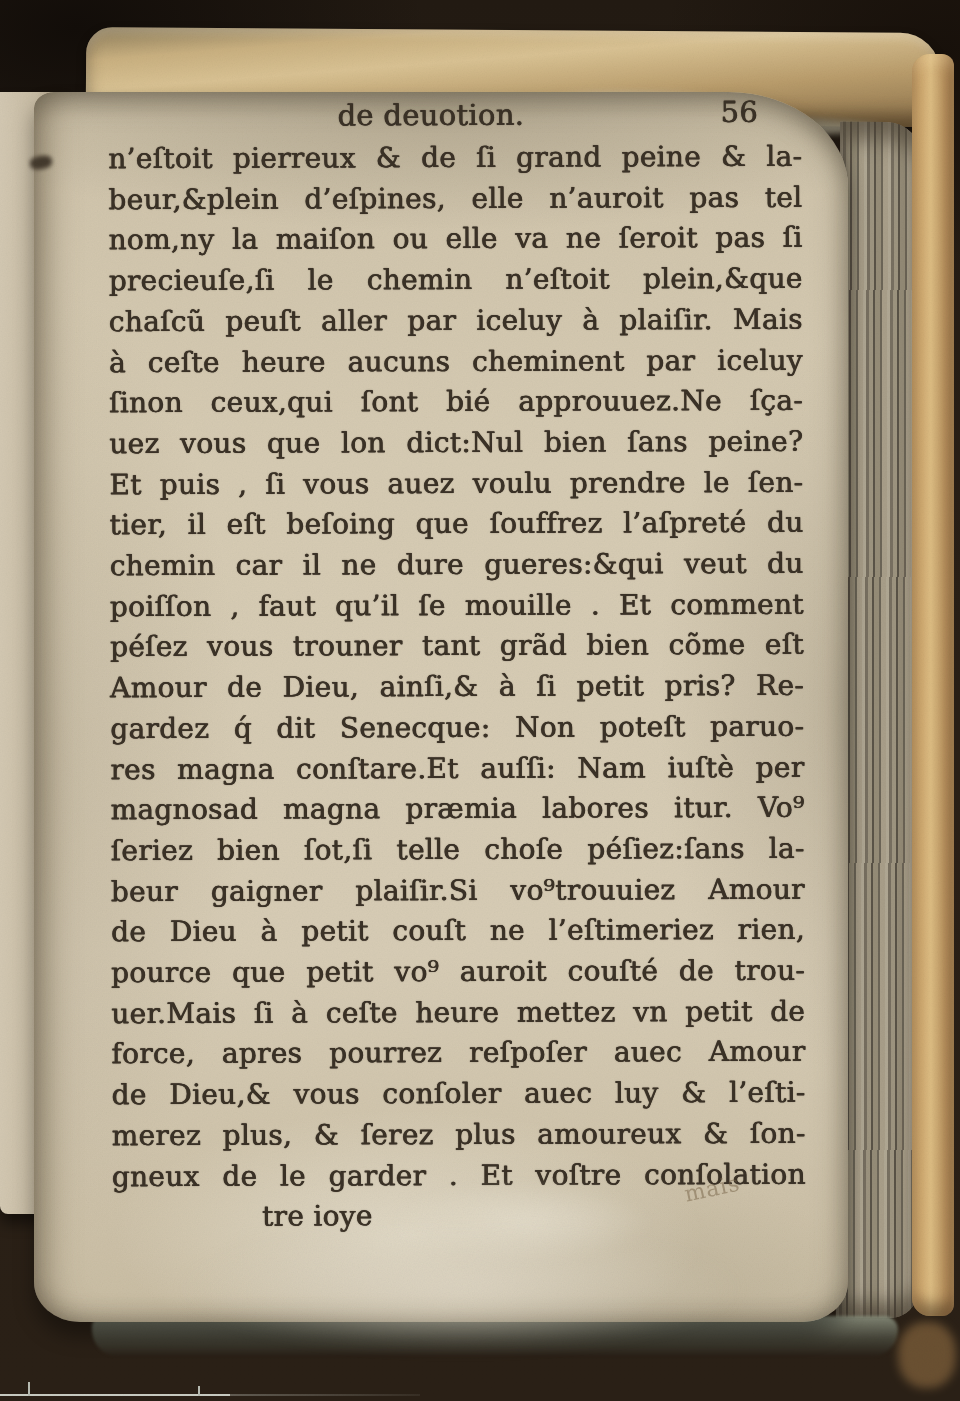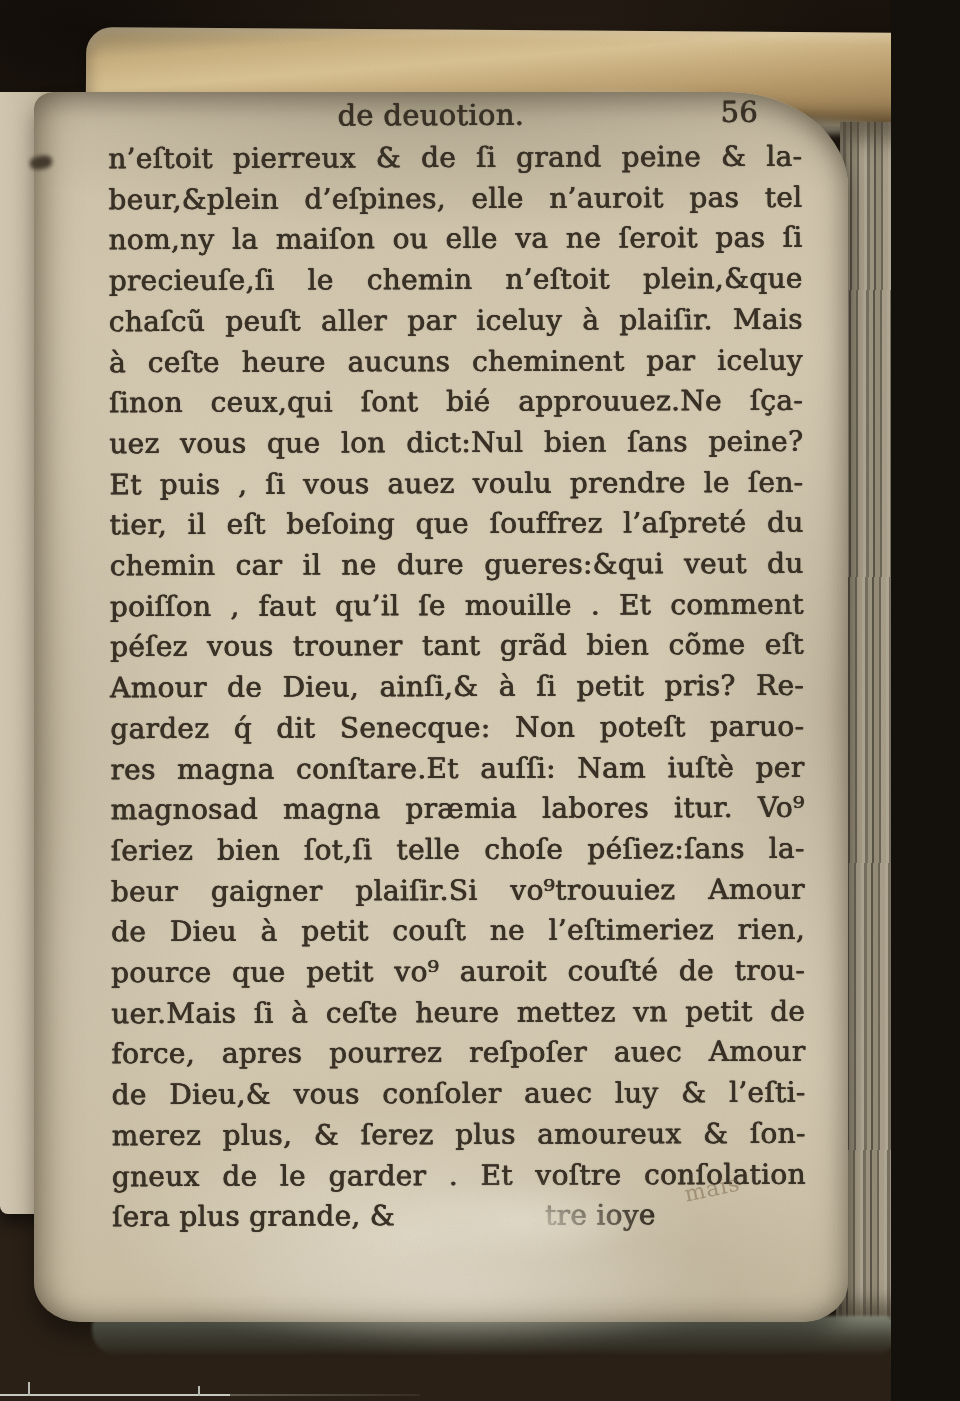--- a/index.html
+++ b/index.html
@@ -1,16 +1,16 @@
 <!DOCTYPE html>
 <html><head>
 <meta charset="utf-8">
 <style>
   html,body{margin:0;padding:0;background:#14100c;}
-  .frame{position:relative;width:891px;height:1401px;overflow:hidden;
+  .frame{position:relative;width:960px;height:1401px;overflow:hidden;
     background:
       radial-gradient(ellipse 500px 300px at 8% 2%, #120d09, rgba(18,13,9,0) 70%),
       radial-gradient(ellipse 400px 300px at 98% 4%, #17100a, rgba(23,16,10,0) 70%),
       linear-gradient(180deg,#221a12 0%, #2b211840 40%, #2a2016 100%),
       #281e15;
     font-family:"DejaVu Serif","Liberation Serif",serif;}
   .abs{position:absolute;}
 
   
   .top-edge{left:86px;top:30px;width:854px;height:94px;border-radius:26px 40px 10px 12px;
@@ -134,21 +134,20 @@
         <div class="line">beur gaigner plaiſir.Si vo⁹trouuiez Amour</div>
         <div class="line">de Dieu à petit couſt ne l’eſtimeriez rien,</div>
         <div class="line">pource que petit vo⁹ auroit couſté de trou-</div>
         <div class="line">uer.Mais ſi à ceſte heure mettez vn petit de</div>
         <div class="line">force, apres pourrez reſpoſer auec Amour</div>
         <div class="line">de Dieu,&amp; vous conſoler auec luy &amp; l’eſti-</div>
         <div class="line">merez plus, &amp; ſerez plus amoureux &amp; ſon-</div>
         <div class="line">gneux de le garder .  Et voſtre conſolation</div>
       </div>
     <div class="line-last">
-      <span>ſera plus grande, &amp;</span>
       <span class="gap"></span>
       <span>tre ioye</span>
     </div>
   </div>
 
   <div class="abs catchword">mais</div>
   <div class="abs smudge-1"></div>
   <div class="abs smudge-2"></div>
 
   <div class="abs ruler"></div>

